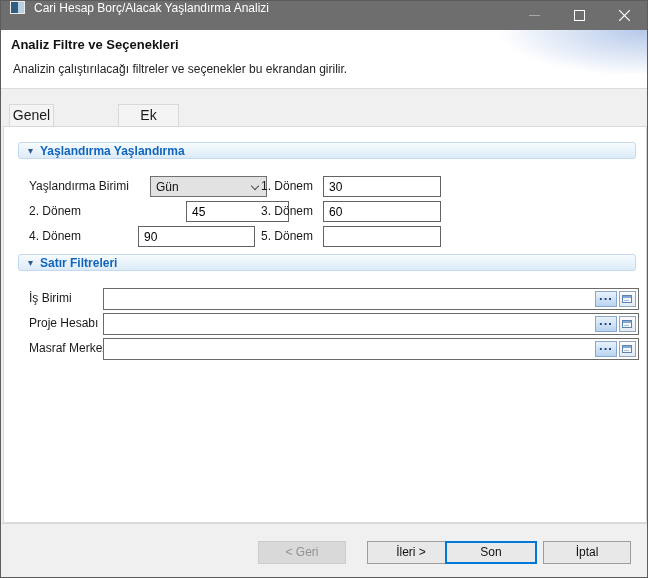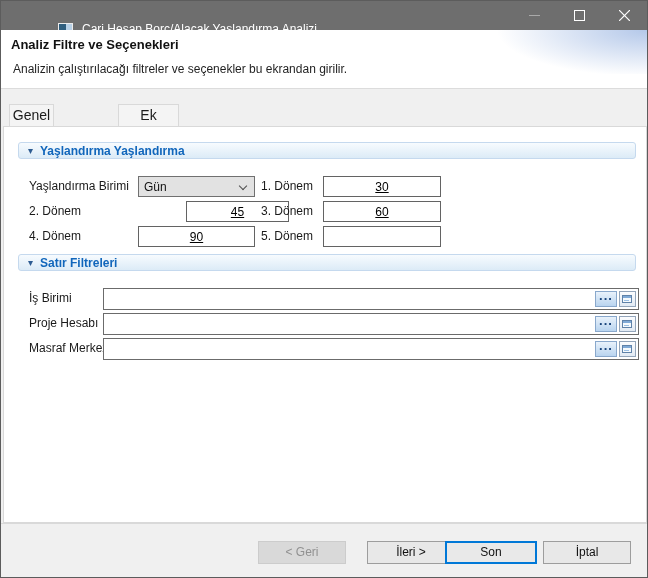--- a/index.html
+++ b/index.html
@@ -4,21 +4,21 @@
 <style>
   html,body{margin:0;padding:0;background:#c8c8c8;}
   body{font-family:"Liberation Sans",sans-serif;}
   *{box-sizing:border-box;}
 
   .window{position:relative;width:648px;height:578px;background:#f0f0f0;
           border:1px solid #5c5c5c;overflow:hidden;}
 
   
   .titlebar{position:absolute;left:0;top:0;width:100%;height:35px;background:#6e6e6e;
-            display:flex;align-items:flex-end;padding-left:48px;}
+            display:flex;align-items:flex-start;}
   .app-icon{margin-left:9px;width:15px;height:13px;border:1px solid #ececec;
             display:flex;flex:none;}
   .app-icon .ai-l{flex:1.1;background:#2f5e7e;}
   .app-icon .ai-r{flex:1;background:#b7d0e6;}
   .title-text{color:#ffffff;font-size:12px;margin-left:9px;white-space:nowrap;}
   .caption-btns{position:absolute;right:0;top:0;height:29px;display:flex;}
   .cap-btn{width:45px;height:29px;display:flex;align-items:center;justify-content:center;}
 
   
   .header{position:absolute;left:0;top:29px;width:100%;height:59px;background:#ffffff;
@@ -47,24 +47,24 @@
             display:flex;align-items:center;}
   .groupbar .tri{margin-left:9px;color:#2e5c92;font-size:10px;line-height:1;}
   .groupbar .gtitle{margin-left:7px;color:#1166bb;font-weight:bold;font-size:12px;}
   #group-aging{top:15px;}
   #group-filters{top:127px;}
 
   .flabel{position:absolute;font-size:12px;color:#1a1a1a;height:21px;line-height:21px;white-space:nowrap;}
 
   .tinput{position:absolute;height:21px;border:1px solid #636363;background:#ffffff;
           font-family:inherit;font-size:12px;padding:0 5px;outline:none;}
-  .num{text-align:center;text-decoration:underline;}
+  .num{text-align:left;}
 
   .combo{position:absolute;height:21px;border:1px solid #707070;background:#e2e2e2;
-         display:flex;align-items:center;padding:0 5px;font-size:12px;color:#111;}
+         display:flex;align-items:center;padding:0 5px;font-size:12px;color:#111;margin-left:12px;}
   .combo .chev{position:absolute;right:8px;top:6px;width:6px;height:6px;
                border-right:1px solid #4d4d4d;border-bottom:1px solid #4d4d4d;
                transform:rotate(45deg);}
 
   .finput{position:absolute;height:22px;border:1px solid #6b6b6b;background:#ffffff;}
   .dots-btn{position:absolute;right:21px;top:2px;width:22px;height:16px;
             background:linear-gradient(#e9f2fb,#b9d4ef);border:1px solid #89a8cc;
             color:#17427a;font-weight:bold;font-size:13px;line-height:7px;text-align:center;
             letter-spacing:1px;cursor:pointer;}
   .winbtn{position:absolute;right:2px;top:2px;width:17px;height:16px;

